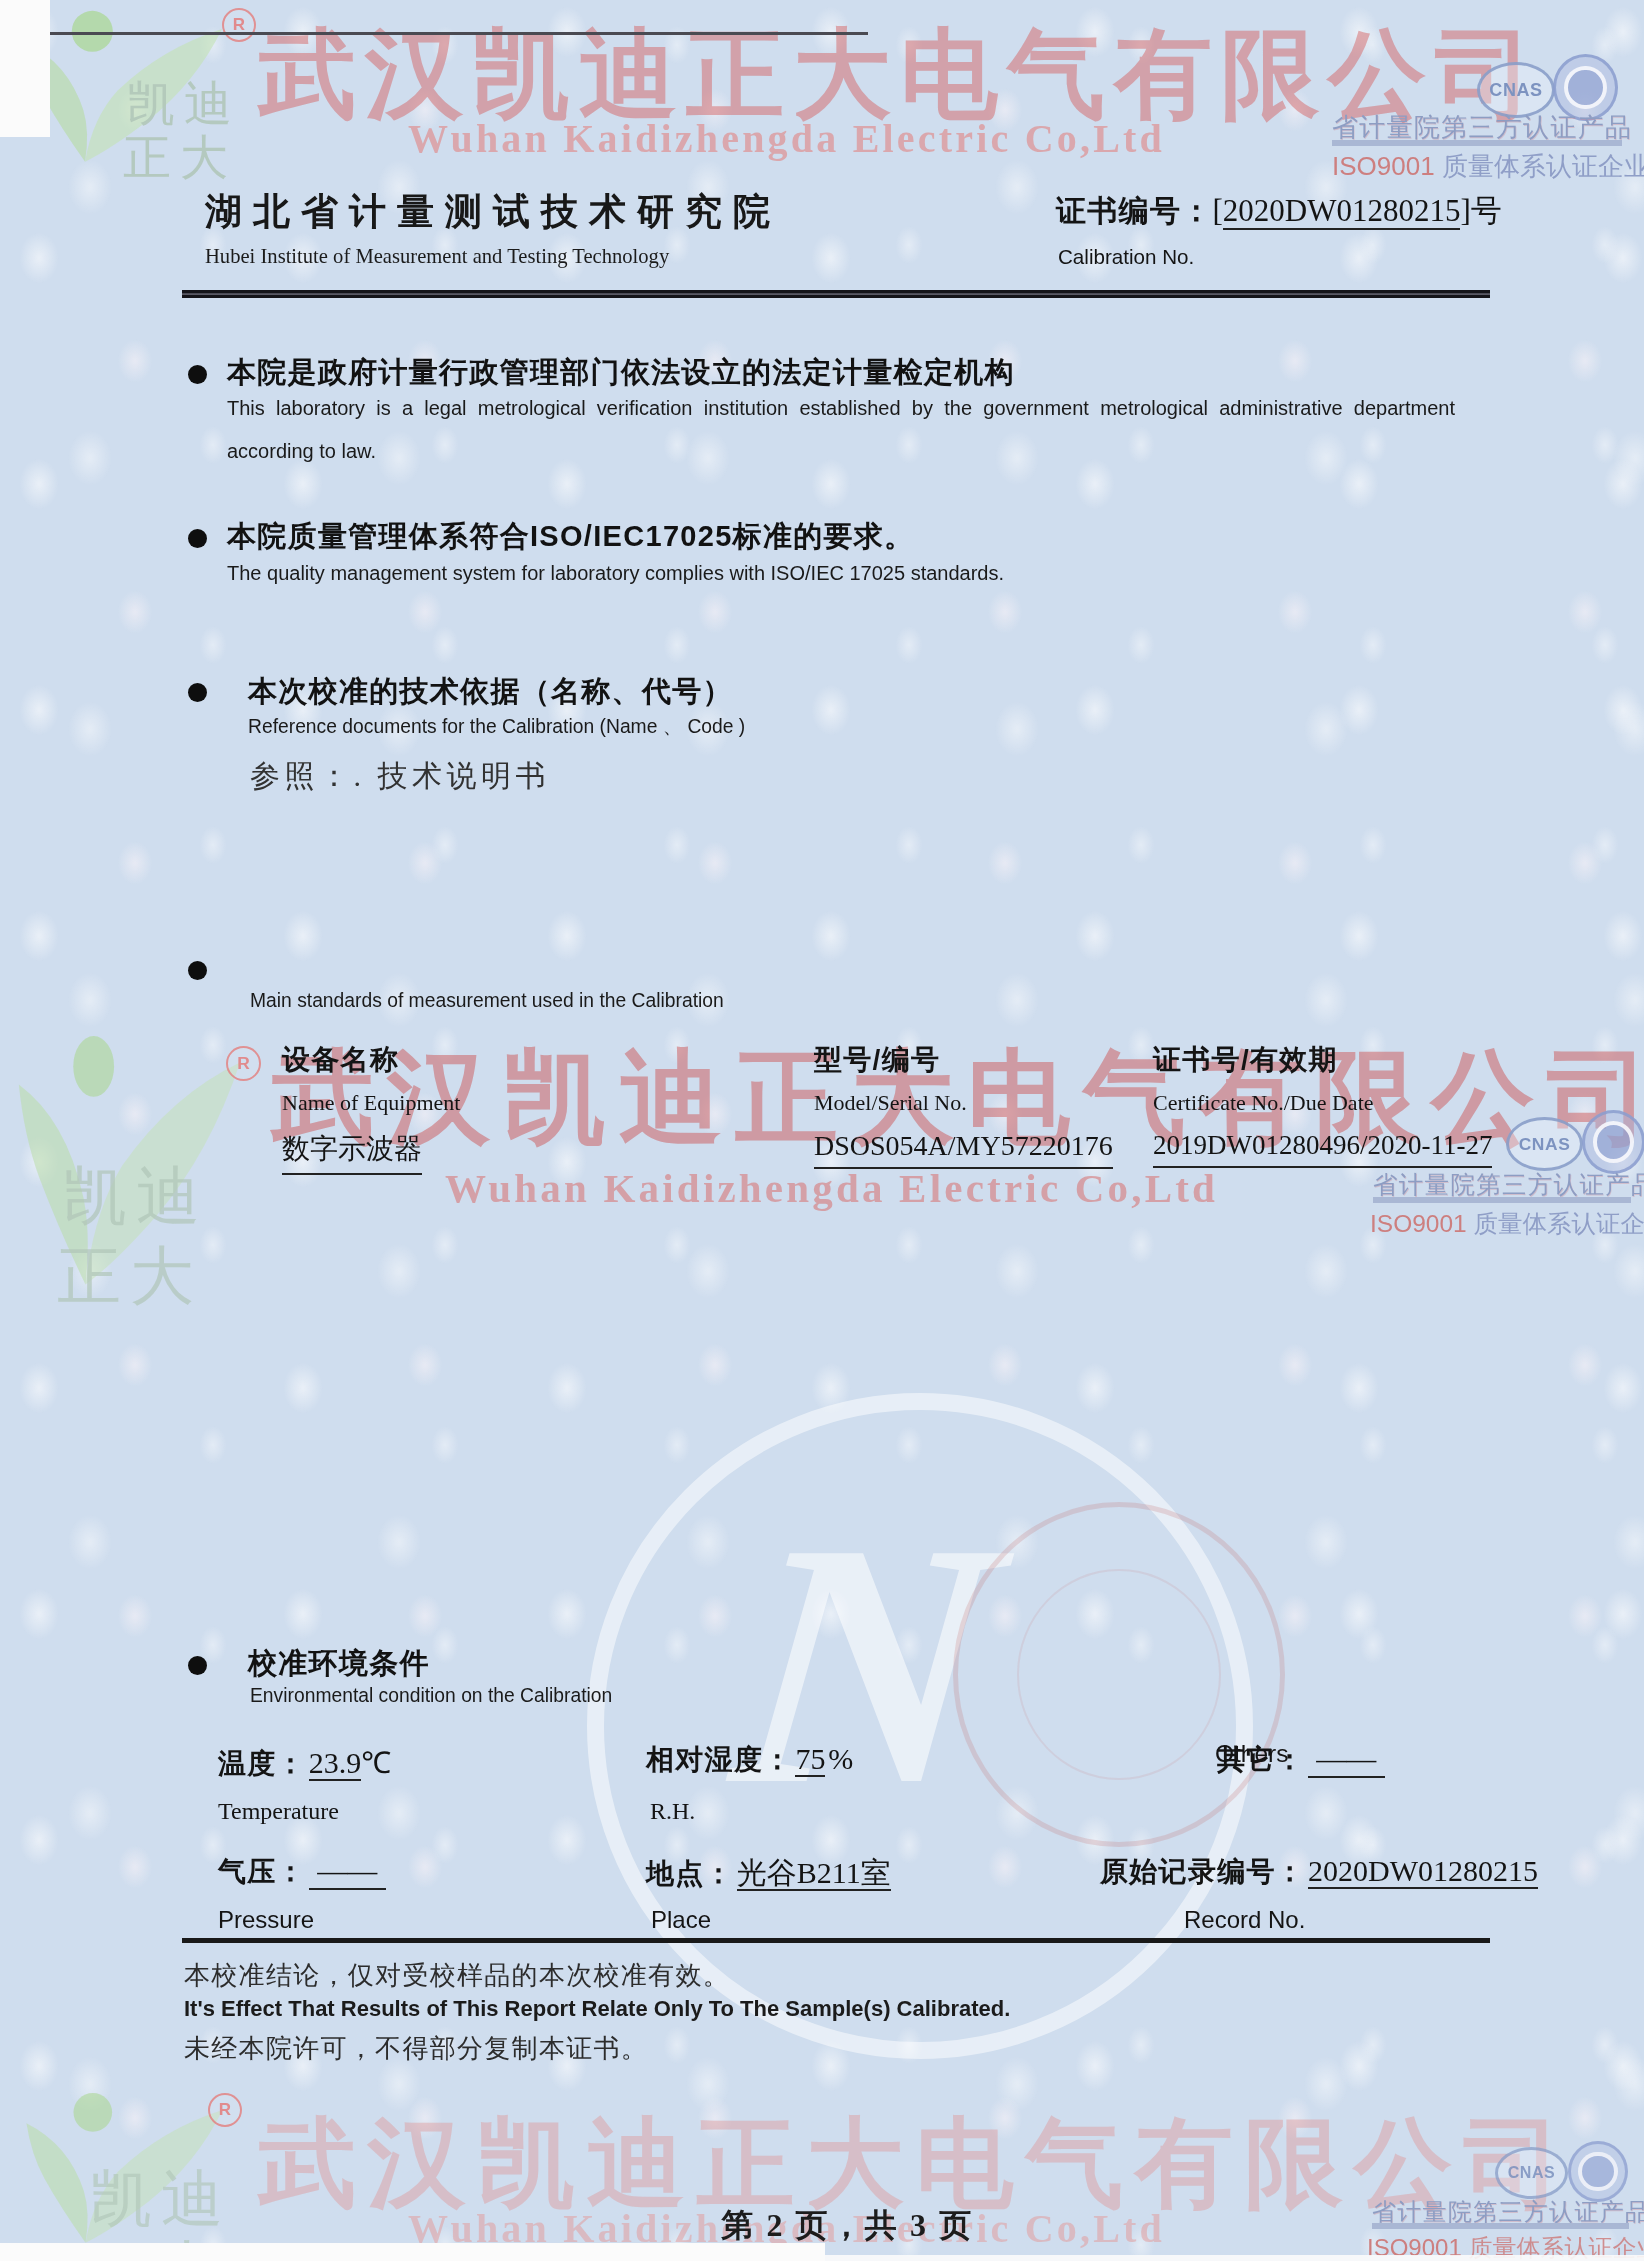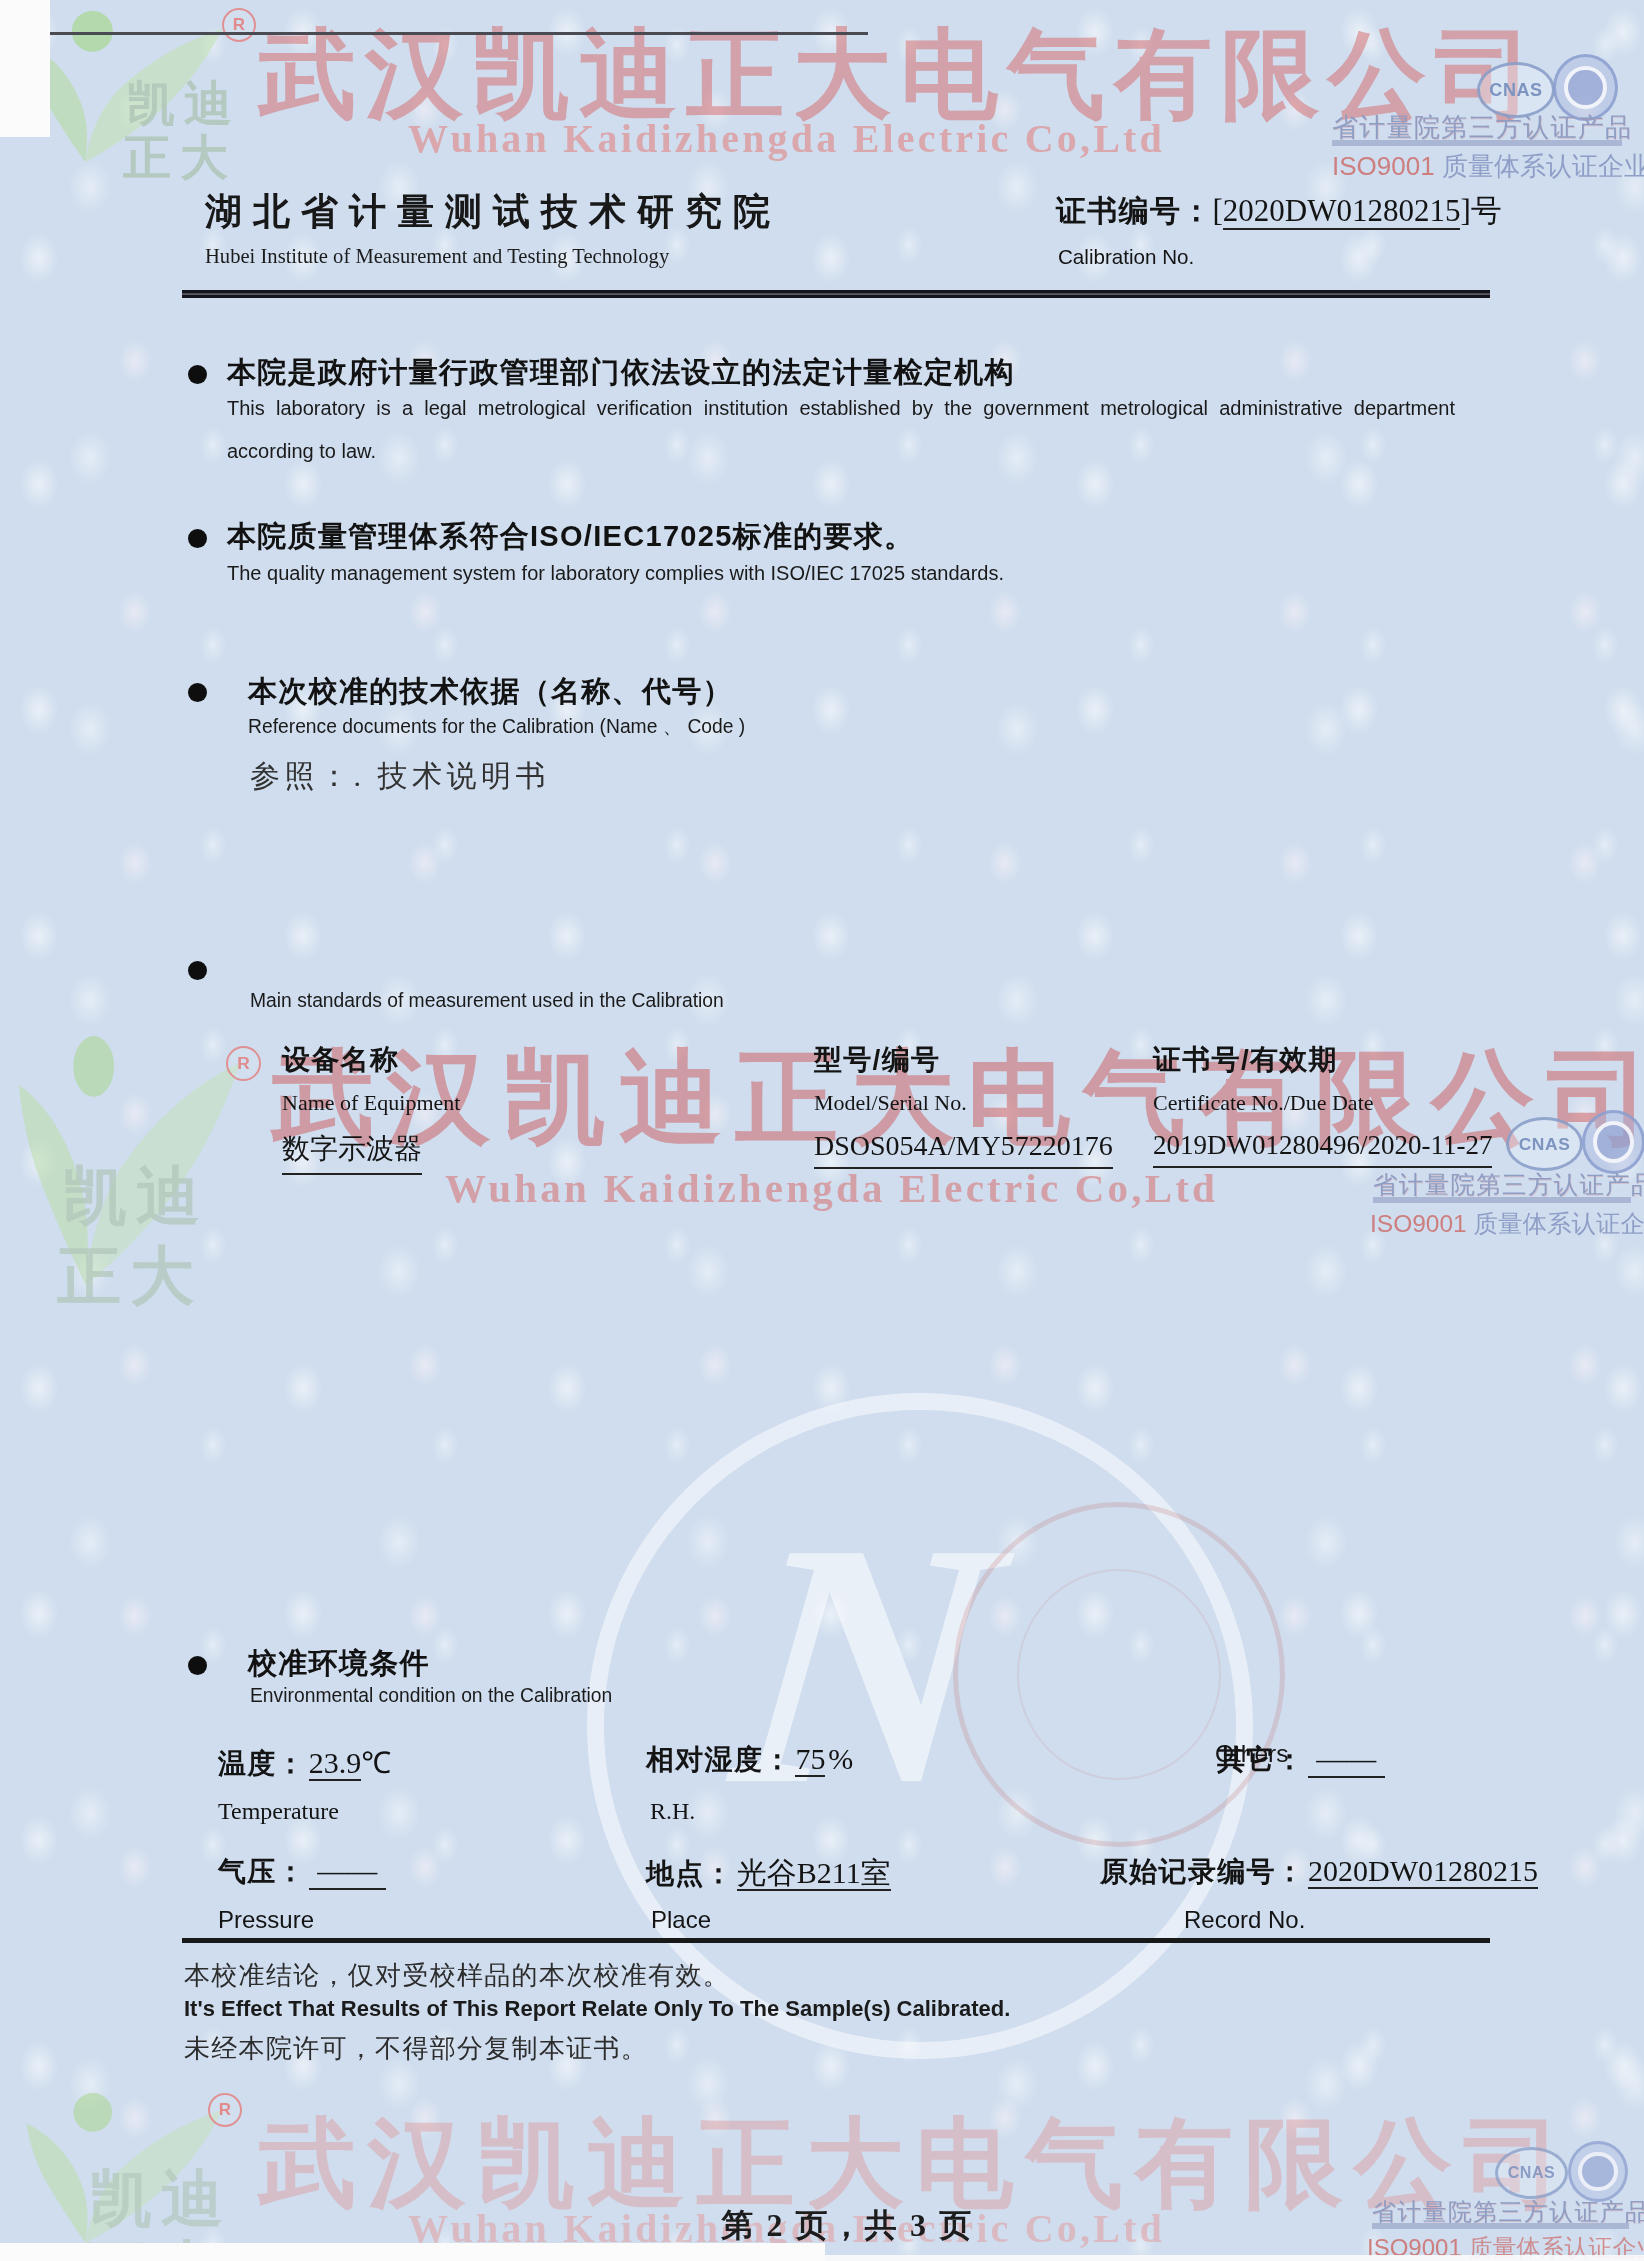--- a/index.html
+++ b/index.html
@@ -15,21 +15,21 @@
     font-family:"Liberation Sans",sans-serif;color:#141414;
   }
   .abs{position:absolute;}
   .z1{z-index:1;}.z2{z-index:2;}.z3{z-index:3;}.z4{z-index:4;}
   .nw{white-space:nowrap;}
   
   .wm-cn{font-family:"Liberation Serif",serif;font-weight:bold;font-size:98px;letter-spacing:9px;
          color:rgba(214,102,102,.50);text-align:center;}
   .wm-en{font-family:"Liberation Serif",serif;font-weight:bold;font-size:40px;letter-spacing:3.2px;
          color:rgba(222,142,142,.68);text-align:center;}
-  .logo-txt{font-weight:bold;color:rgba(176,198,184,.88);letter-spacing:9px;}
+  .logo-txt{font-weight:normal;color:rgba(176,198,184,.88);letter-spacing:9px;}
   .reg{border:2.6px solid rgba(226,130,130,.85);color:rgba(226,130,130,.9);border-radius:50%;
        display:flex;align-items:center;justify-content:center;font-weight:bold;background:rgba(255,255,255,.08);}
   
   .cnas{border:3.2px solid rgba(132,154,198,.85);border-radius:50%;background:rgba(238,244,252,.35);
         display:flex;align-items:center;justify-content:center;}
   .cnas span{color:#7d93c0;font-weight:bold;letter-spacing:0.6px;}
   .ctc-outer{border:3.9px solid rgba(136,155,205,.8);border-radius:50%;background:rgba(170,184,221,.45);
         display:flex;align-items:center;justify-content:center;}
   .ctc-inner{width:58%;height:58%;border:4.5px solid rgba(255,255,255,.85);border-radius:50%;
         background:rgba(136,155,205,.55);}

